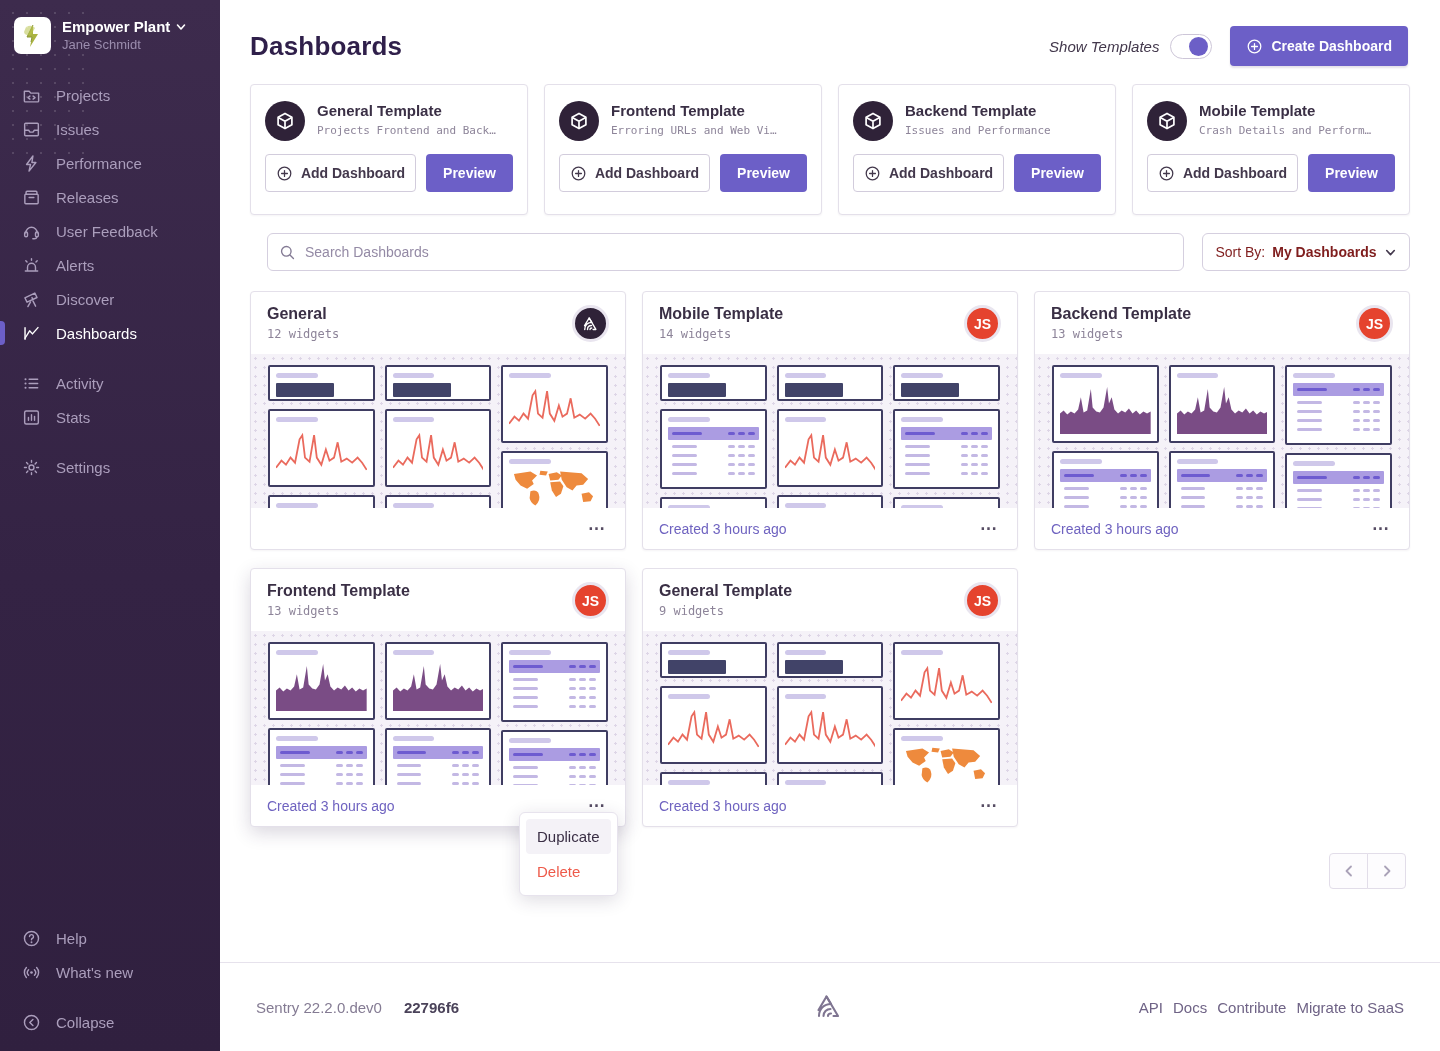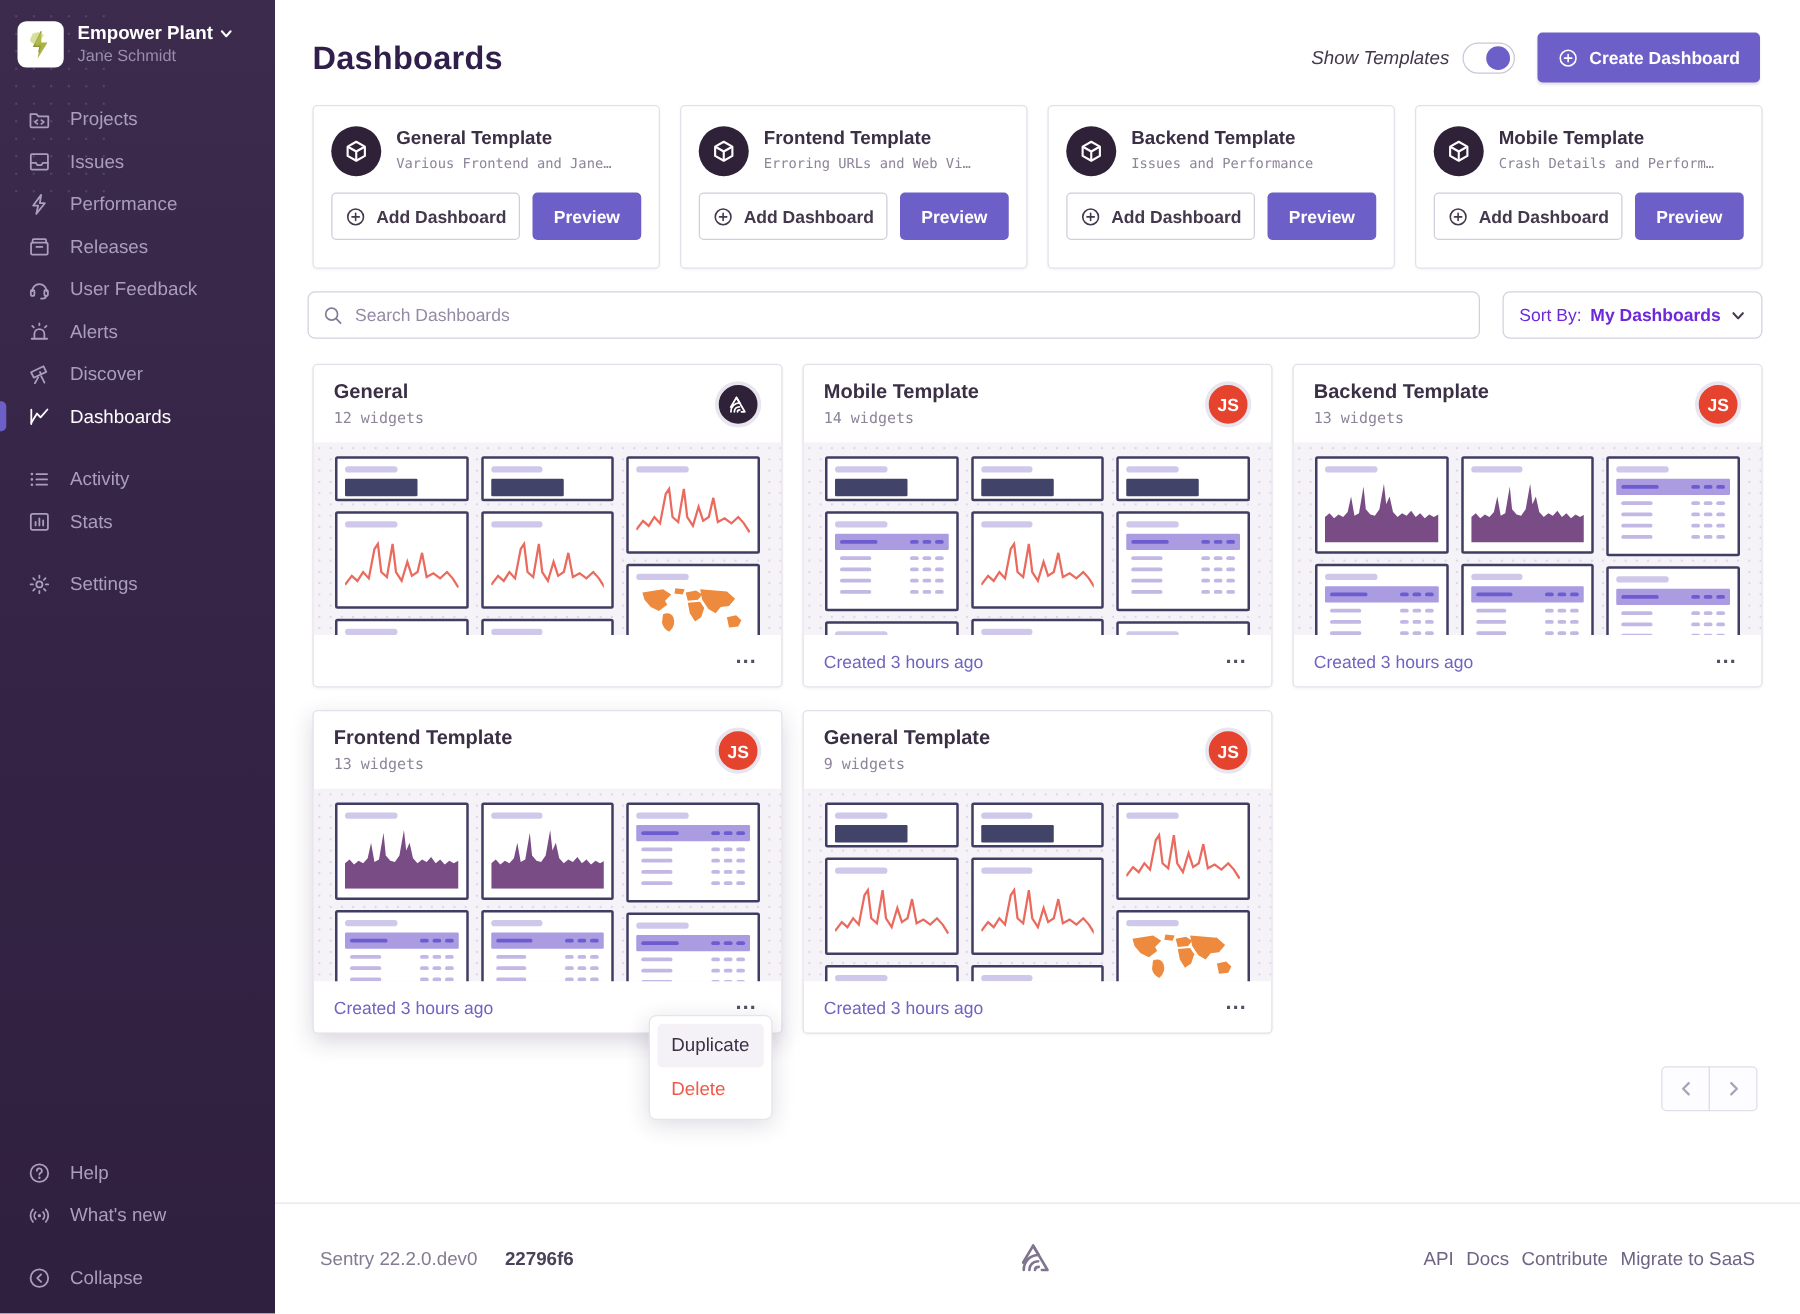--- a/index.html
+++ b/index.html
@@ -39,25 +39,25 @@
   .template-card { flex:1; border:1px solid #e4e0ea; border-radius:4px; background:#fff; padding:16px 14px 14px 14px; box-shadow:0 1px 2px rgba(50,35,75,.05); height:131px; }
   .tc-top { display:flex; gap:12px; align-items:flex-start; margin-bottom:13px; }
   .tc-icon { width:40px; height:40px; border-radius:50%; background:#2f2238; color:#fff; display:flex; align-items:center; justify-content:center; flex-shrink:0; }
   .tc-title { font-size:15px; font-weight:700; color:#3a2f45; margin-top:1px; }
   .tc-desc { font-family:"DejaVu Sans Mono",monospace; font-size:11px; color:#8d8499; margin-top:5px; white-space:nowrap; overflow:hidden; }
   .tc-actions { display:flex; gap:10px; }
   .btn-add { flex:1; border:1px solid #d2ccdc; border-radius:4px; background:#fff; font-weight:700; font-size:14px; color:#43384c; display:flex; align-items:center; justify-content:center; gap:8px; height:38px; cursor:pointer; font-family:inherit; }
   .btn-preview { background:#6c5fc7; color:#fff; border:none; border-radius:4px; font-weight:700; font-size:14px; padding:0 17px; height:38px; cursor:pointer; font-family:inherit; }
 
   
-  .filter-row { display:flex; gap:18px; padding:18px 30px 0 26px; }
+  .filter-row { display:flex; gap:18px; padding:18px 30px 0 47px; }
   .search-box { flex:1; border:1px solid #d5cfdf; border-radius:6px; height:38px; display:flex; align-items:center; padding:0 11px; gap:9px; color:#8d8499; background:#fff; }
   .search-box input { border:none; outline:none; flex:1; font-size:14px; font-family:inherit; color:#43384c; background:transparent; }
   .search-box input::placeholder { color:#948aa5; }
-  .sort-btn { width:208px; border:1px solid #d5cfdf; border-radius:6px; background:#fff; display:flex; align-items:center; justify-content:center; gap:7px; font-size:14px; color:#6d28d9; cursor:pointer; height:38px; }
+  .sort-btn { width:208px; border:1px solid #d5cfdf; border-radius:6px; background:#fff; display:flex; align-items:center; justify-content:center; gap:7px; font-size:14px; color:#7f1d1d; cursor:pointer; height:38px; }
   .sort-btn b { font-weight:700; }
 
   
   .dash-grid { display:flex; flex-wrap:wrap; gap:18px 16px; padding:20px 30px 0 30px; }
   .dash-card { width:376px; border:1px solid #e4e0ea; border-radius:4px; background:#fff; cursor:pointer; box-shadow:0 1px 2px rgba(50,35,75,.05); }
   .dash-card.elevated { box-shadow:0 6px 18px rgba(50,35,75,.18); }
   .dc-header { padding:13px 16px 10px 16px; display:flex; align-items:flex-start; height:62px; }
   .dc-titles { flex:1; }
   .dc-title { font-size:16px; font-weight:600; color:#3a2f45; }
   .dc-sub { font-family:"DejaVu Sans Mono",monospace; font-size:12px; color:#8d8499; margin-top:4px; }
@@ -292,21 +292,21 @@
         <div class="template-card">
     <div class="tc-top">
       <div class="tc-icon">
               <svg class="ic" width="20" height="20" viewBox="0 0 20 20" fill="none" stroke="#fff" stroke-width="1.7" stroke-linejoin="round">
                 <path d="M10 2.4 L16.9 6.3 V13.7 L10 17.6 L3.1 13.7 V6.3 Z"></path>
                 <path d="M3.3 6.4 L10 10.2 L16.7 6.4 M10 10.2 V17.4"></path>
               </svg>
             </div>
       <div>
         <div class="tc-title">General Template</div>
-        <div class="tc-desc">Various Frontend and Jane…</div>
+        <div class="tc-desc">Projects Frontend and Back…</div>
       </div>
     </div>
     <div class="tc-actions">
       <button class="btn-add">
               <svg class="ic" width="17" height="17" viewBox="0 0 20 20">
                 <circle cx="10" cy="10" r="7.4" fill="none" stroke="#43384c" stroke-width="1.5"></circle>
                 <path d="M10 6.6 v6.8 M6.6 10 h6.8" stroke="#43384c" stroke-width="1.5" stroke-linecap="round"></path>
               </svg>
               <span>Add Dashboard</span>
             </button>

